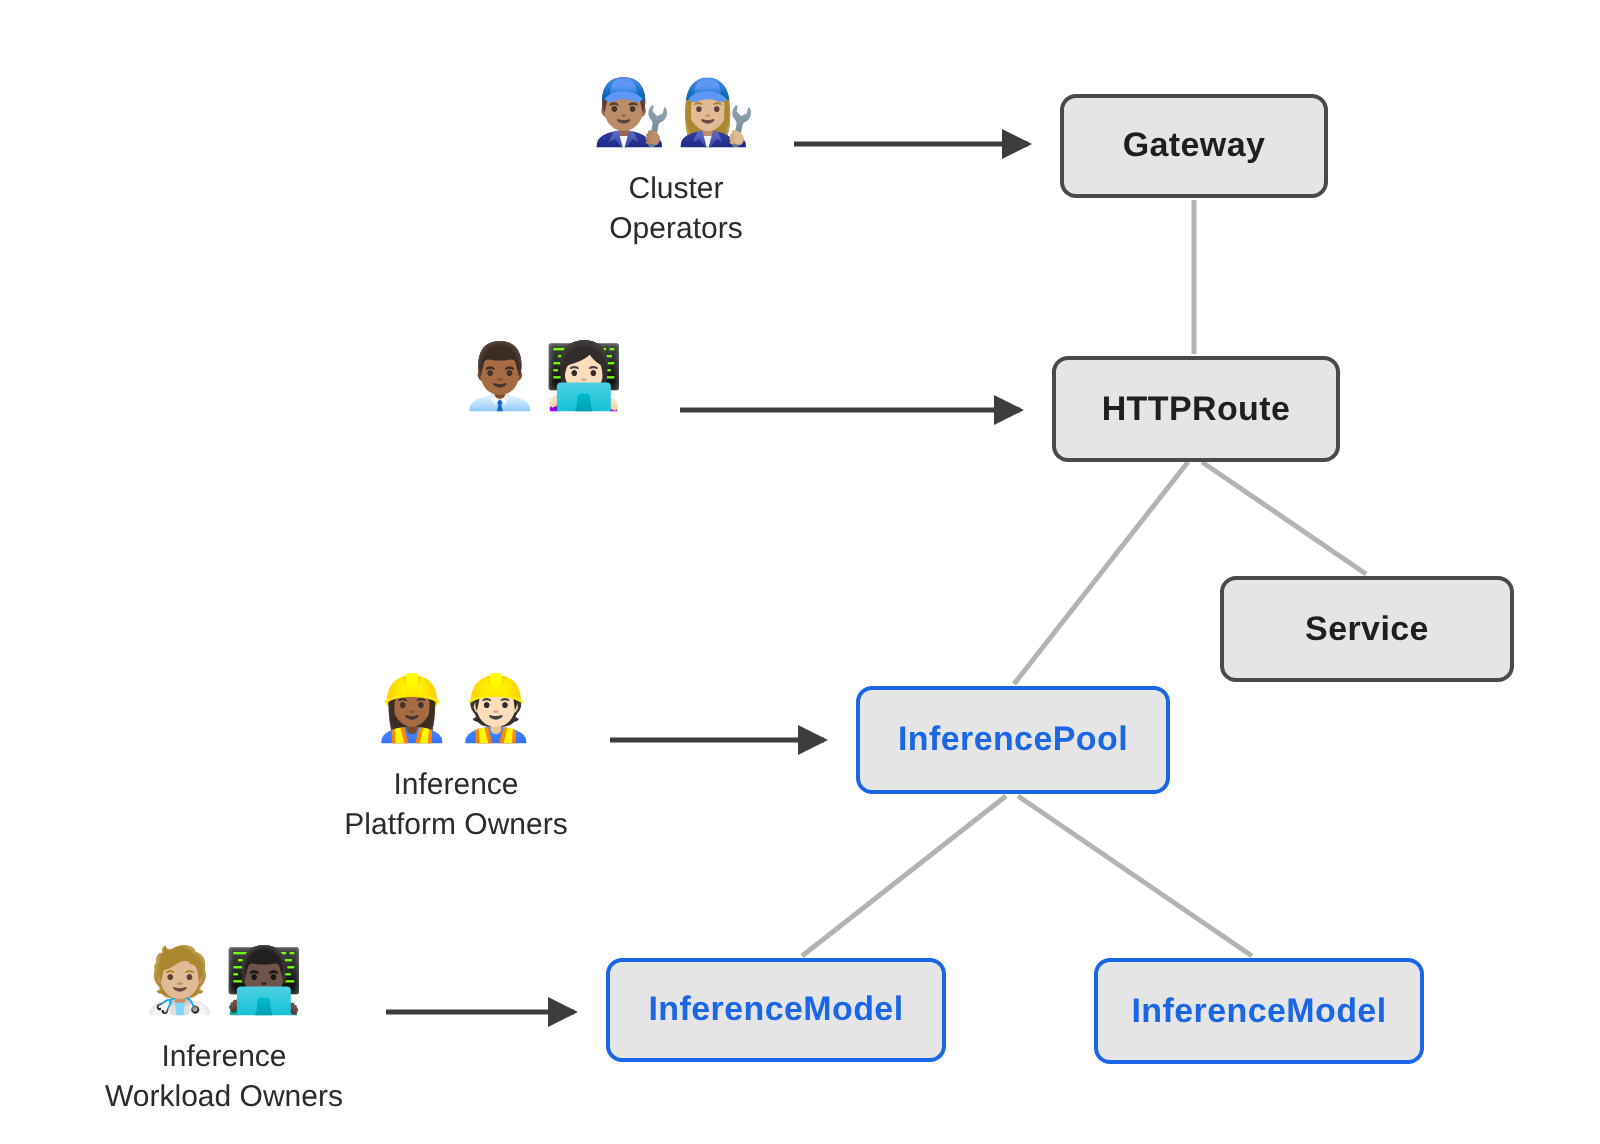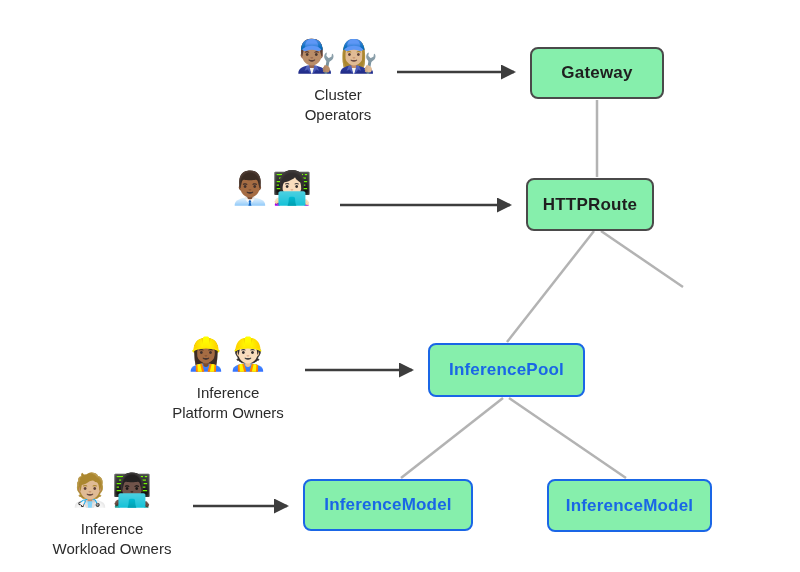--- a/index.html
+++ b/index.html
@@ -14,37 +14,37 @@
   .edges-layer {
     position: absolute;
     left: 0; top: 0;
     width: 800px; height: 572px;
   }
   .node {
     position: absolute;
     display: flex;
     align-items: center;
     justify-content: center;
-    background: #86efac;
+    background: #e5e5e5;
     border-radius: 8px;
     font-weight: 700;
     font-size: 17px;
     letter-spacing: 0.2px;
     box-sizing: border-box;
   }
   .node.gray {
     border: 2.5px solid #4a4a4a;
     color: #1f1f1f;
   }
   .node.blue {
     border: 2.5px solid #1a66e6;
     color: #1a66e6;
   }
   .node-gateway            { left: 530px; top: 47px;  width: 134px; height: 52px; }
-  .node-httproute          { left: 526px; top: 178px; width: 128px; height: 53px; }
+  .node-httproute          { left: 526px; top: 178px; width: 144px; height: 53px; }
   .node-service            { left: 610px; top: 288px; width: 147px; height: 53px; }
   .node-inferencepool      { left: 428px; top: 343px; width: 157px; height: 54px; text-align: right; }
   .node-inferencemodel-a   { left: 303px; top: 479px; width: 170px; height: 52px; }
   .node-inferencemodel-b   { left: 547px; top: 479px; width: 165px; height: 53px; }
 
   .persona {
     position: absolute;
     display: flex;
     flex-direction: column;
     align-items: center;
@@ -115,20 +115,23 @@
   </div>
 
   <div class="node gray node-gateway">
     <span>Gateway</span>
   </div>
 
   <div class="node gray node-httproute">
     <span>HTTPRoute</span>
   </div>
 
+  <div class="node gray node-service">
+    <span>Service</span>
+  </div>
 
   <div class="node blue node-inferencepool">
     <span>InferencePool</span>
   </div>
 
   <div class="node blue node-inferencemodel-a">
     <span>InferenceModel</span>
   </div>
 
   <div class="node blue node-inferencemodel-b">

